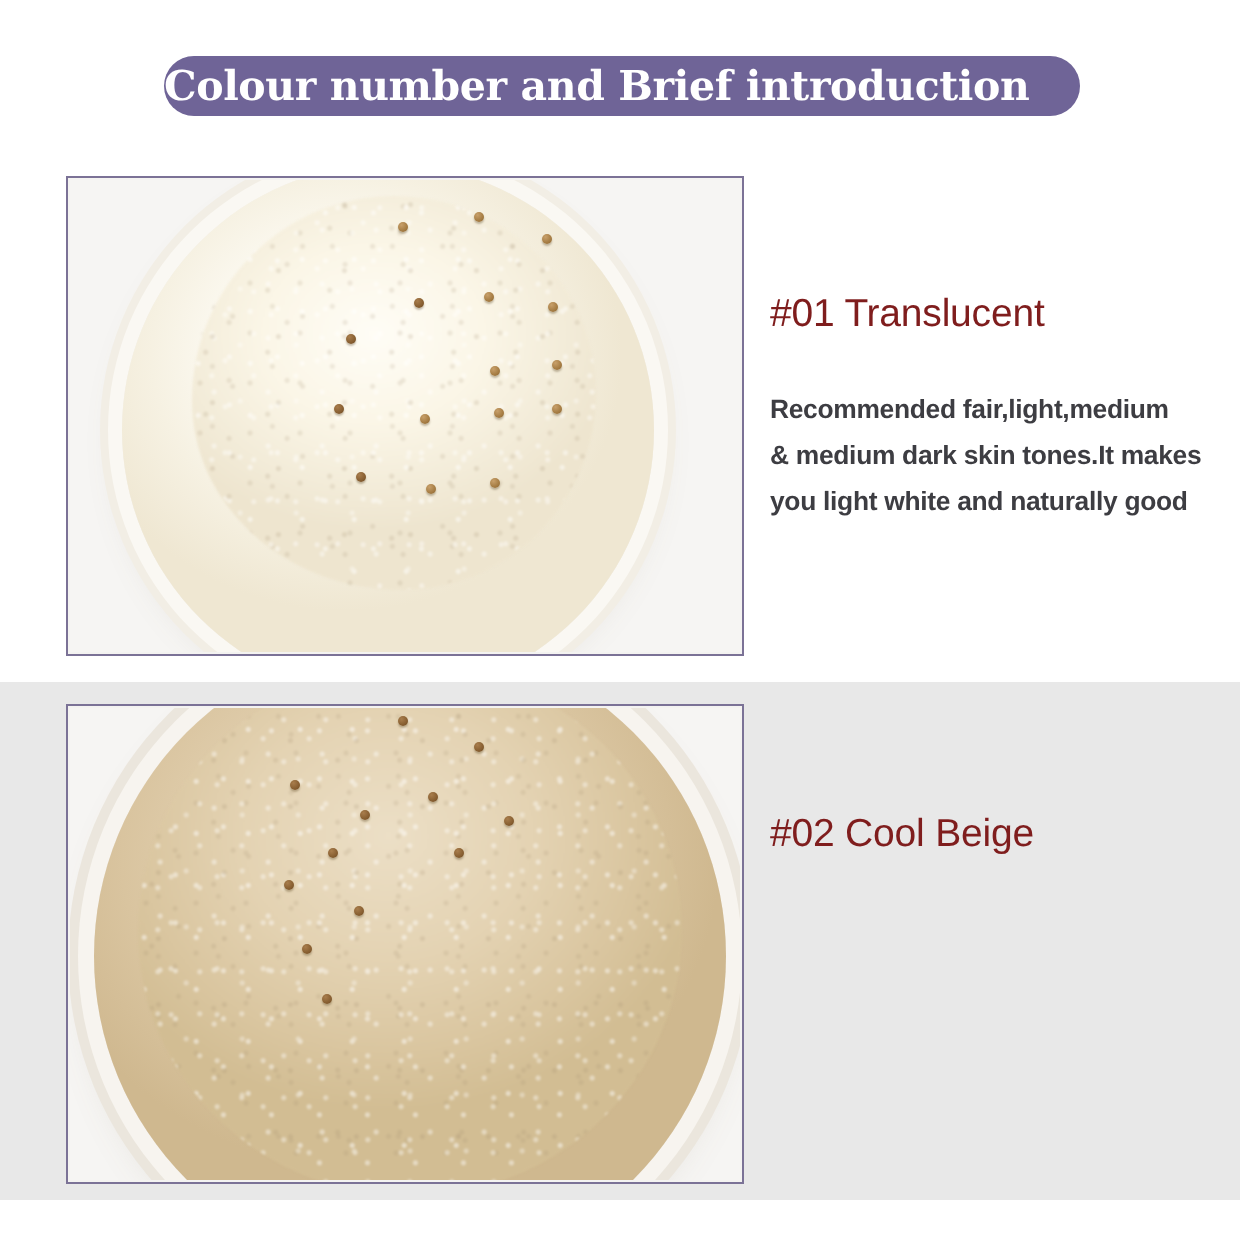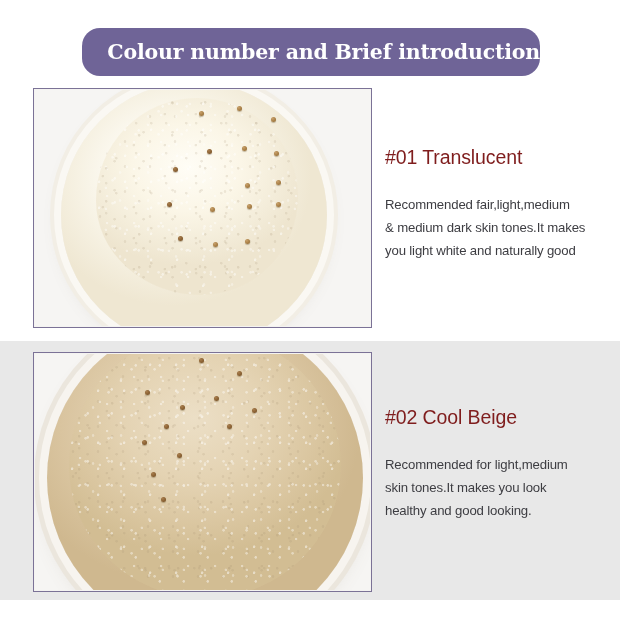--- a/index.html
+++ b/index.html
@@ -14,24 +14,24 @@
   
   #page { position:absolute; inset:0; width:620px; height:620px; }
 
   .band-gray {
     position:absolute; left:0; top:341px; width:620px; height:259px;
     background:#e8e8e8;
   }
 
   
   .title-banner {
-    position:absolute; left:82px; top:28px; width:458px; height:48px;
+    position:absolute; left:82px; top:28px; width:458px; height:30px;
     background:#6f6497;
     border-radius:18px;
-    display:flex; align-items:center; justify-content:flex-end;
+    display:flex; align-items:center; justify-content:flex-start;
   }
   .title-banner .title-text {
     color:#ffffff;
     font-family:"DejaVu Serif", serif;
     font-weight:bold;
     font-size:20.5px;
     letter-spacing:-0.2px;
     white-space:nowrap;
     line-height:1;
   }
@@ -135,21 +135,21 @@
     letter-spacing:-0.1px;
     white-space:nowrap;
   }
   .shade-desc {
     margin-top:24px;
     color:#3d3d42;
     font-size:13.2px;
     line-height:23px;
     letter-spacing:-0.15px;
   }
-  .shade-desc .ln { display:block; white-space:nowrap; }
+  .shade-desc .ln { display:block; white-space:nowrap;font-weight:bold; }
 </style>
 </head>
 <body>
 
 <div id="page">
 
   <div class="band-gray"></div>
 
   <div class="title-banner">
     <span class="title-text">Colour number and Brief introduction</span>
@@ -207,20 +207,15 @@
         <span class="speck dark" style="left:30%;top:38%;"></span>
         <span class="speck dark" style="left:41%;top:42%;"></span>
         <span class="speck dark" style="left:33%;top:48%;"></span>
         <span class="speck dark" style="left:36%;top:56%;"></span>
       </div>
     </div>
   </div>
 
   <div class="info-block two">
     <div class="shade-title">#02 Cool Beige</div>
-    <div class="shade-desc">
-      <span class="ln">Recommended for light,medium</span>
-      <span class="ln">skin tones.It makes you look</span>
-      <span class="ln">healthy and good looking.</span>
-    </div>
   </div>
 
 </div>
 
 </body></html>

